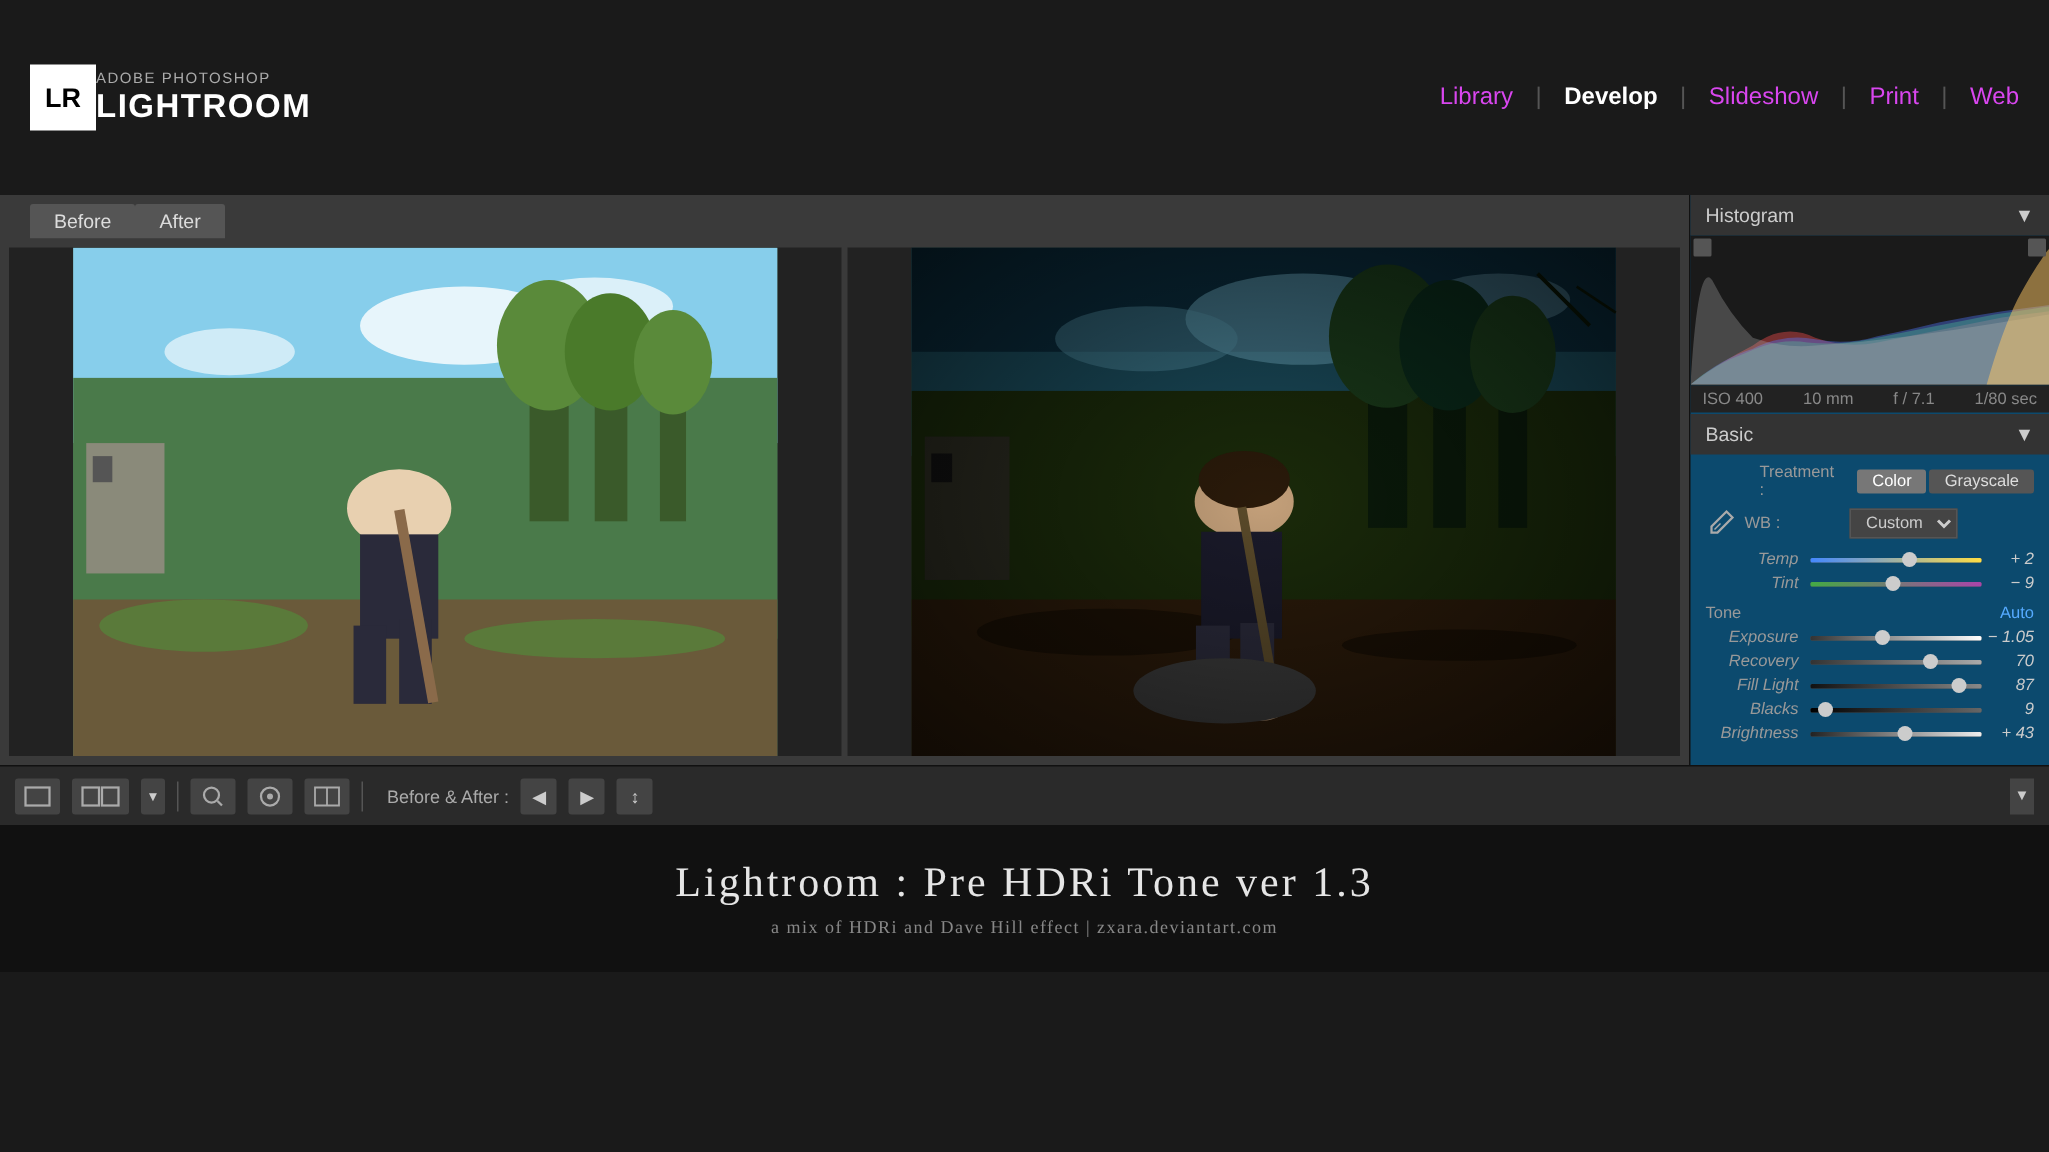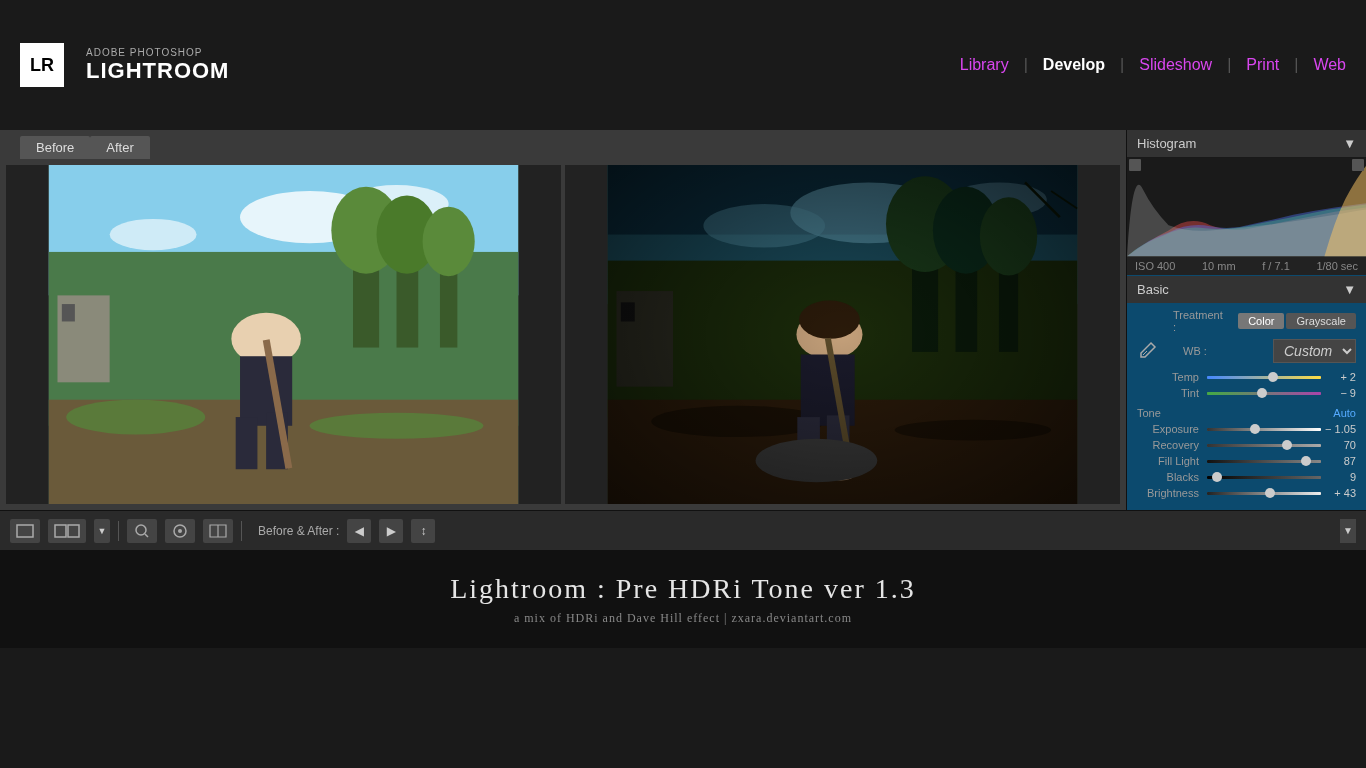--- a/index.html
+++ b/index.html
@@ -18,21 +18,21 @@
       height: 130px;
       background: #1a1a1a;
       display: flex;
       align-items: center;
       justify-content: space-between;
       padding: 0 20px;
     }
     #logo-area {
       display: flex;
       align-items: center;
-      gap: 22px;
+      gap: 0;
     }
     #lr-badge {
       width: 44px;
       height: 44px;
       background: #fff;
       display: flex;
       align-items: center;
       justify-content: center;
       font-weight: bold;
       font-size: 18px;
@@ -205,46 +205,45 @@
     .treatment-btn.active {
       background: #777;
       color: #fff;
     }
 
     .wb-row {
       display: flex;
       align-items: center;
       margin-bottom: 8px;
       font-size: 11px;
-      justify-content: space-between;
     }
     .wb-label {
       width: 70px;
       color: #999;
     }
     .wb-select {
       background: #444;
       color: #ccc;
       border: 1px solid #555;
       padding: 2px 6px;
-      font-size: 14px;
-      cursor: pointer;
-      font-style: italic;
+      font-size: 11px;
+      cursor: pointer;
     }
     .eyedropper-icon {
       width: 20px;
       height: 20px;
       margin-right: 6px;
     }
 
     .slider-row {
       display: flex;
       align-items: center;
       margin-bottom: 4px;
       font-size: 11px;
+      font-style: italic;
     }
     .slider-label {
       width: 70px;
       color: #999;
       text-align: right;
       padding-right: 8px;
     }
     .slider-track {
       flex: 1;
       height: 3px;

